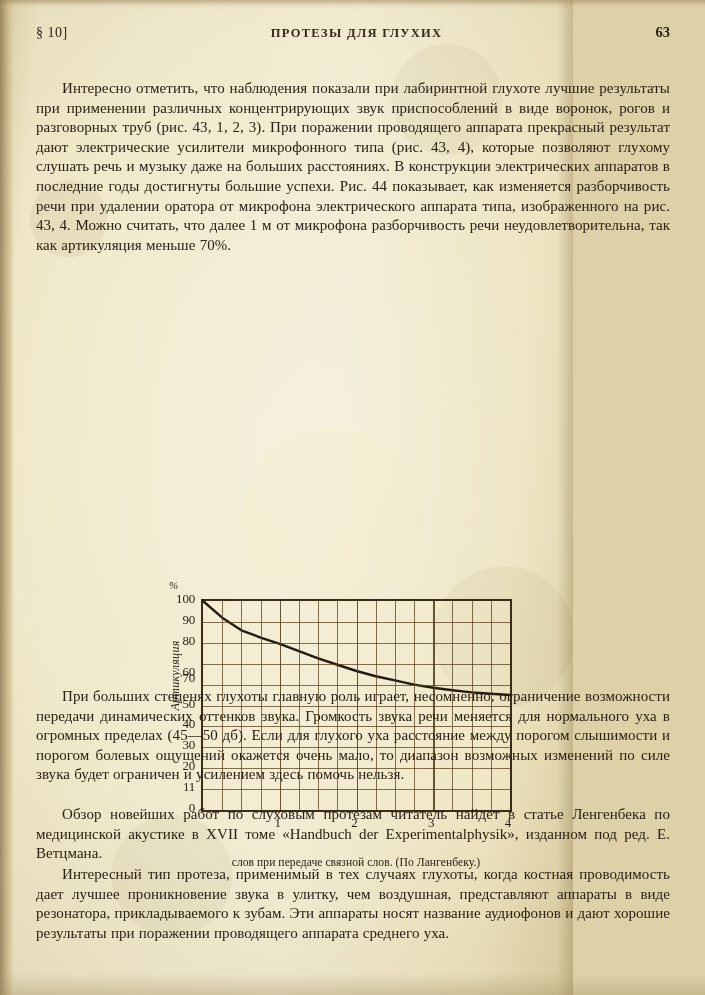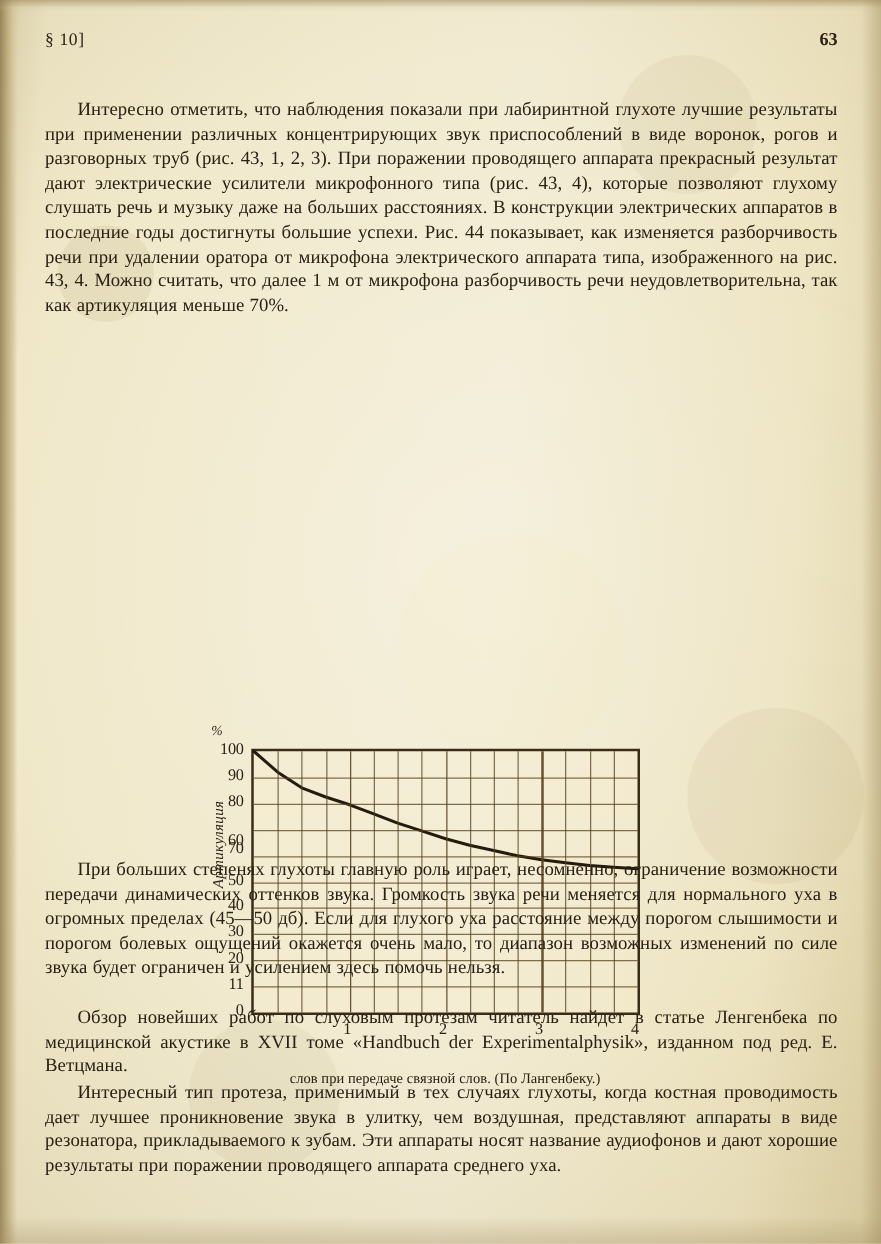--- a/index.html
+++ b/index.html
@@ -9,21 +9,21 @@
   body {
     width: 705px;
     height: 995px;
     overflow: hidden;
     font-family: "Liberation Serif", serif;
     background: #ded1a8;
   }
 
   #page {
     position: relative;
-    width: 705px;
+    width: 573px;
     height: 995px;
     background:
       radial-gradient(ellipse 120% 90% at 55% 45%, rgba(255,255,255,0.30) 0%, rgba(255,255,255,0.05) 45%, rgba(120,95,45,0.10) 78%, rgba(90,70,30,0.20) 100%),
       linear-gradient(95deg, #cdbd90 0px, #e6dcb8 18px, #efe7c6 40px, #f1ead0 55%, #ece2bd 85%, #ddd0a4 100%);
     box-sizing: border-box;
     text-decoration: underline;
   }
   
   #left-edge {
     position: absolute;
@@ -218,20 +218,21 @@
   <div id="left-edge"></div>
   <div id="top-edge"></div>
   <div id="right-edge"></div>
   <div id="bottom-edge"></div>
   <div id="grain"></div>
 
   <div class="content">
 
     <div id="header">
       <span class="sec">§ 10]</span>
+      <span class="title">ПРОТЕЗЫ ДЛЯ ГЛУХИХ</span>
       <span class="folio">63</span>
     </div>
 
     <p class="para" id="para1">Интересно отметить, что наблюдения показали при лабиринтной глухоте лучшие результаты при применении различных концентрирующих звук приспособлений в виде воронок, рогов и разговорных труб (рис. 43, 1, 2, 3). При поражении проводящего аппарата прекрасный результат дают электрические усилители микрофонного типа (рис. 43, 4), которые позволяют глухому слушать речь и музыку даже на больших расстояниях. В конструкции электрических аппаратов в последние годы достигнуты большие успехи. Рис. 44 показывает, как изменяется разборчивость речи при удалении оратора от микрофона электрического аппарата типа, изображенного на рис. 43, 4. Можно считать, что далее 1 м от микрофона разборчивость речи неудовлетворительна, так как артикуляция меньше 70%.</p>
 
     <div id="figure">
       <div id="chart-wrap">
 
         <div class="axis-unit">%</div>
 

